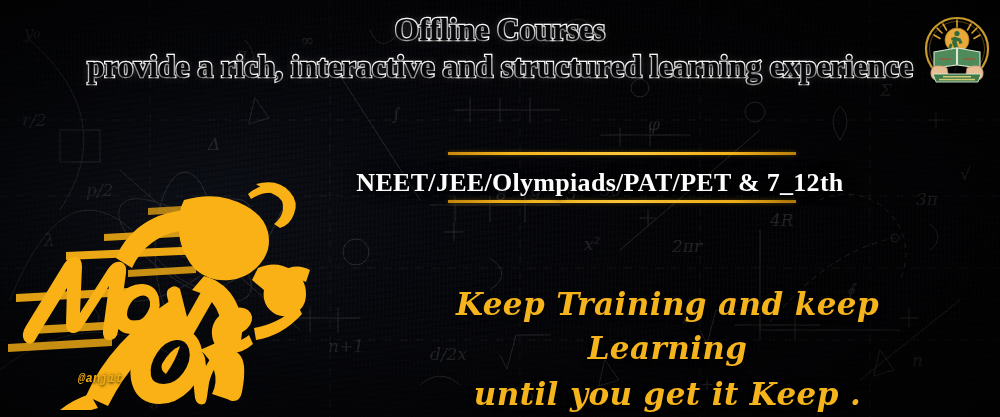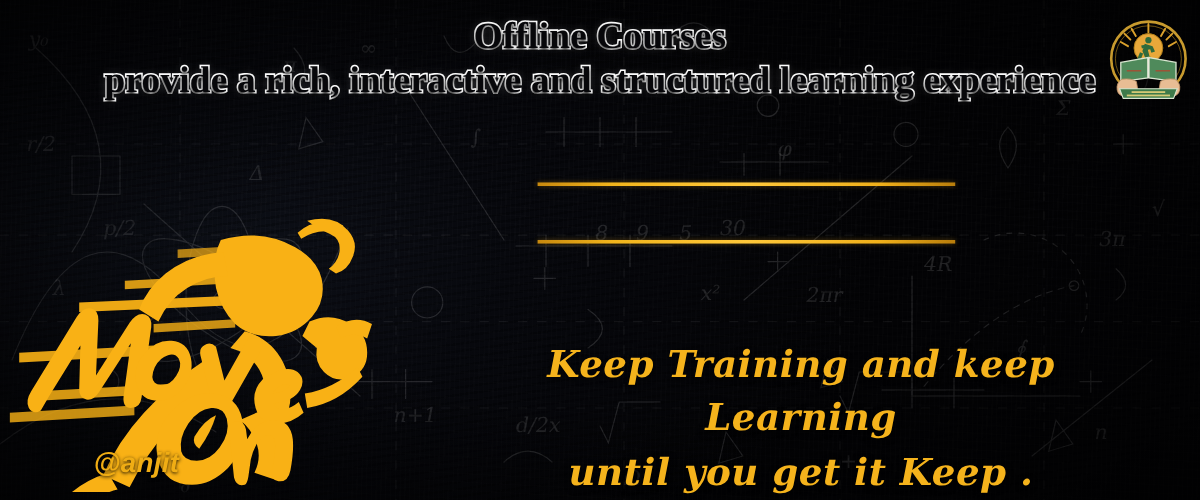--- a/index.html
+++ b/index.html
@@ -137,24 +137,24 @@
     left: 8px;
     top: 148px;
     width: 340px;
     height: 262px;
     z-index: 5;
   }
   .logo-handle {
     position: absolute;
     left: 78px;
     top: 372px;
-    font-family: Liberation Sans, sans-serif;
+    font-family: Liberation Mono, monospace;
     font-style: italic;
     font-weight: bold;
-    font-size: 23px;
+    font-size: 12px;
     color: #f0ad14;
     letter-spacing: .3px;
     z-index: 8;
     text-shadow: 0 1px 3px rgba(0,0,0,.9);
   }
 </style>
 </head>
 <body>
 
 <div id="banner">
@@ -301,20 +301,21 @@
 
     <path d="M12 66 L60 66 L57 74 L15 74 Z" fill="#3e7a4a" stroke="#d8e6d0" stroke-width="0.9"></path>
     <g fill="#e4d27a" opacity="0.9">
       <rect x="22" y="68" width="28" height="1.5"></rect>
       <rect x="18" y="70.8" width="36" height="1.5"></rect>
     </g>
   </svg>
 
   <div class="course-band">
     <div class="rule top"></div>
+    <div class="course-text">NEET/JEE/Olympiads/PAT/PET &amp; 7_12th</div>
     <div class="rule bottom"></div>
   </div>
 
   <div class="tagline">
     <span class="t1">Keep Training and keep Learning</span>
     <span class="t2">until you get it Keep .</span>
   </div>
 
   <svg class="logo" viewBox="0 0 340 262" xmlns="http://www.w3.org/2000/svg">
     <g fill="#f9b115">

